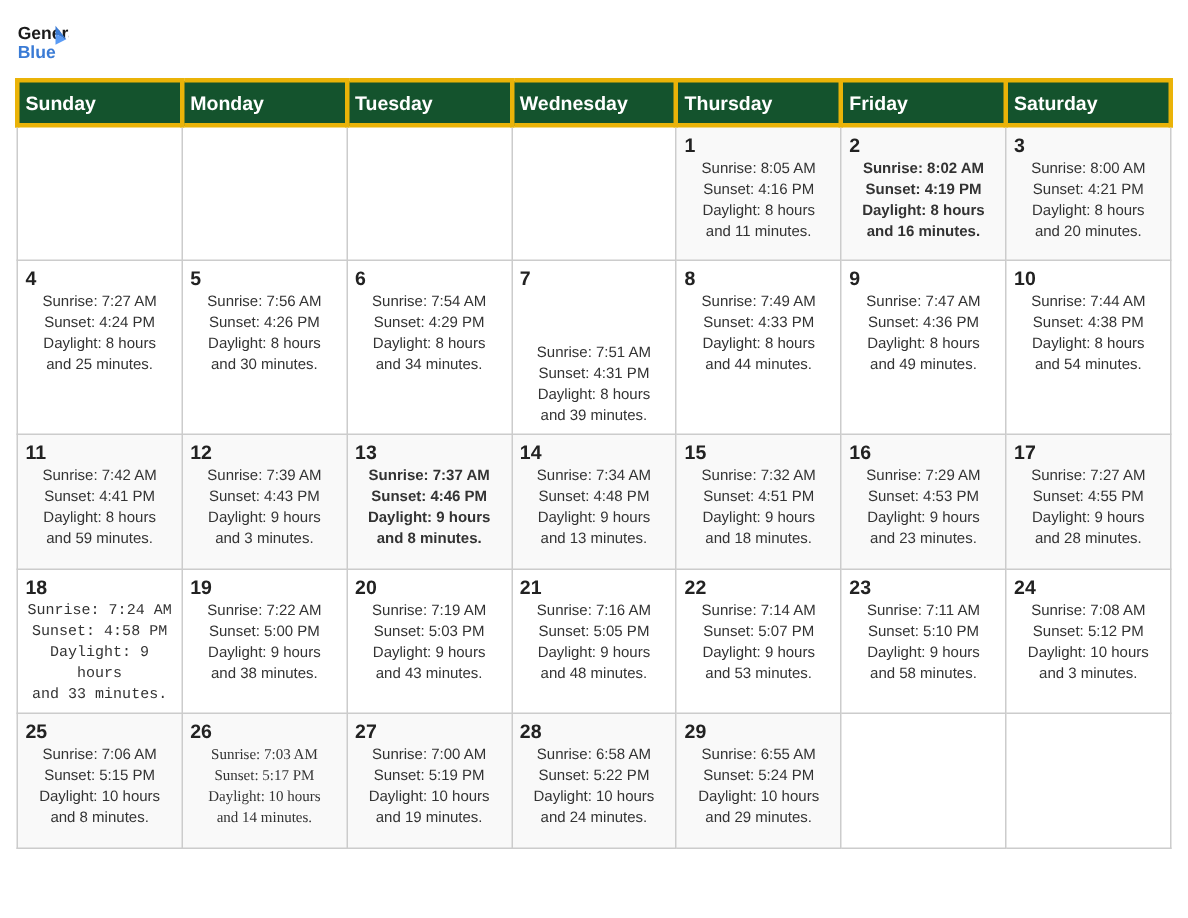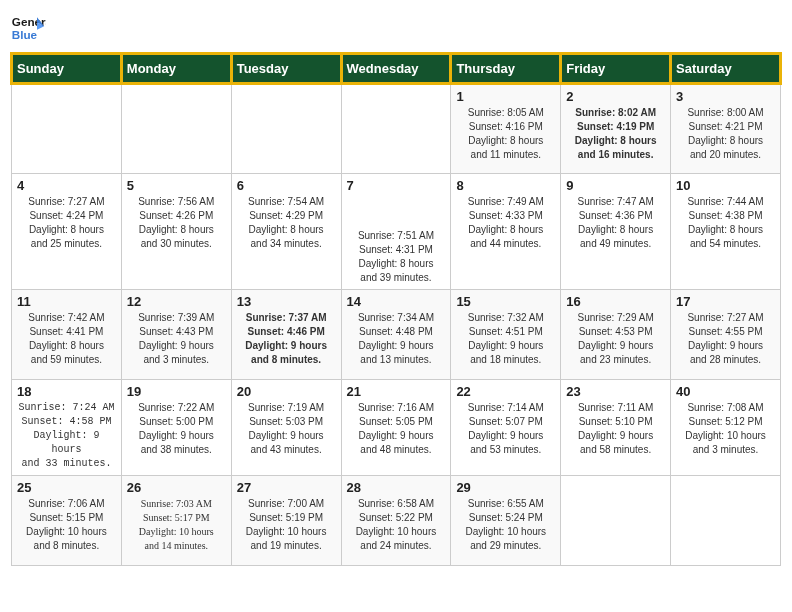--- a/index.html
+++ b/index.html
@@ -274,21 +274,21 @@
 and 53 minutes.</div>
         </td>
         <td>
           <span class="day-number">23</span>
           <div class="day-detail" style="white-space: pre-line;">Sunrise: 7:11 AM
 Sunset: 5:10 PM
 Daylight: 9 hours
 and 58 minutes.</div>
         </td>
         <td>
-          <span class="day-number">40</span>
+          <span class="day-number">24</span>
           <div class="day-detail" style="white-space: pre-line;">Sunrise: 7:08 AM
 Sunset: 5:12 PM
 Daylight: 10 hours
 and 3 minutes.</div>
         </td>
       </tr>
       <tr>
         <td>
           <span class="day-number">25</span>
           <div class="day-detail" style="white-space: pre-line;">Sunrise: 7:06 AM

